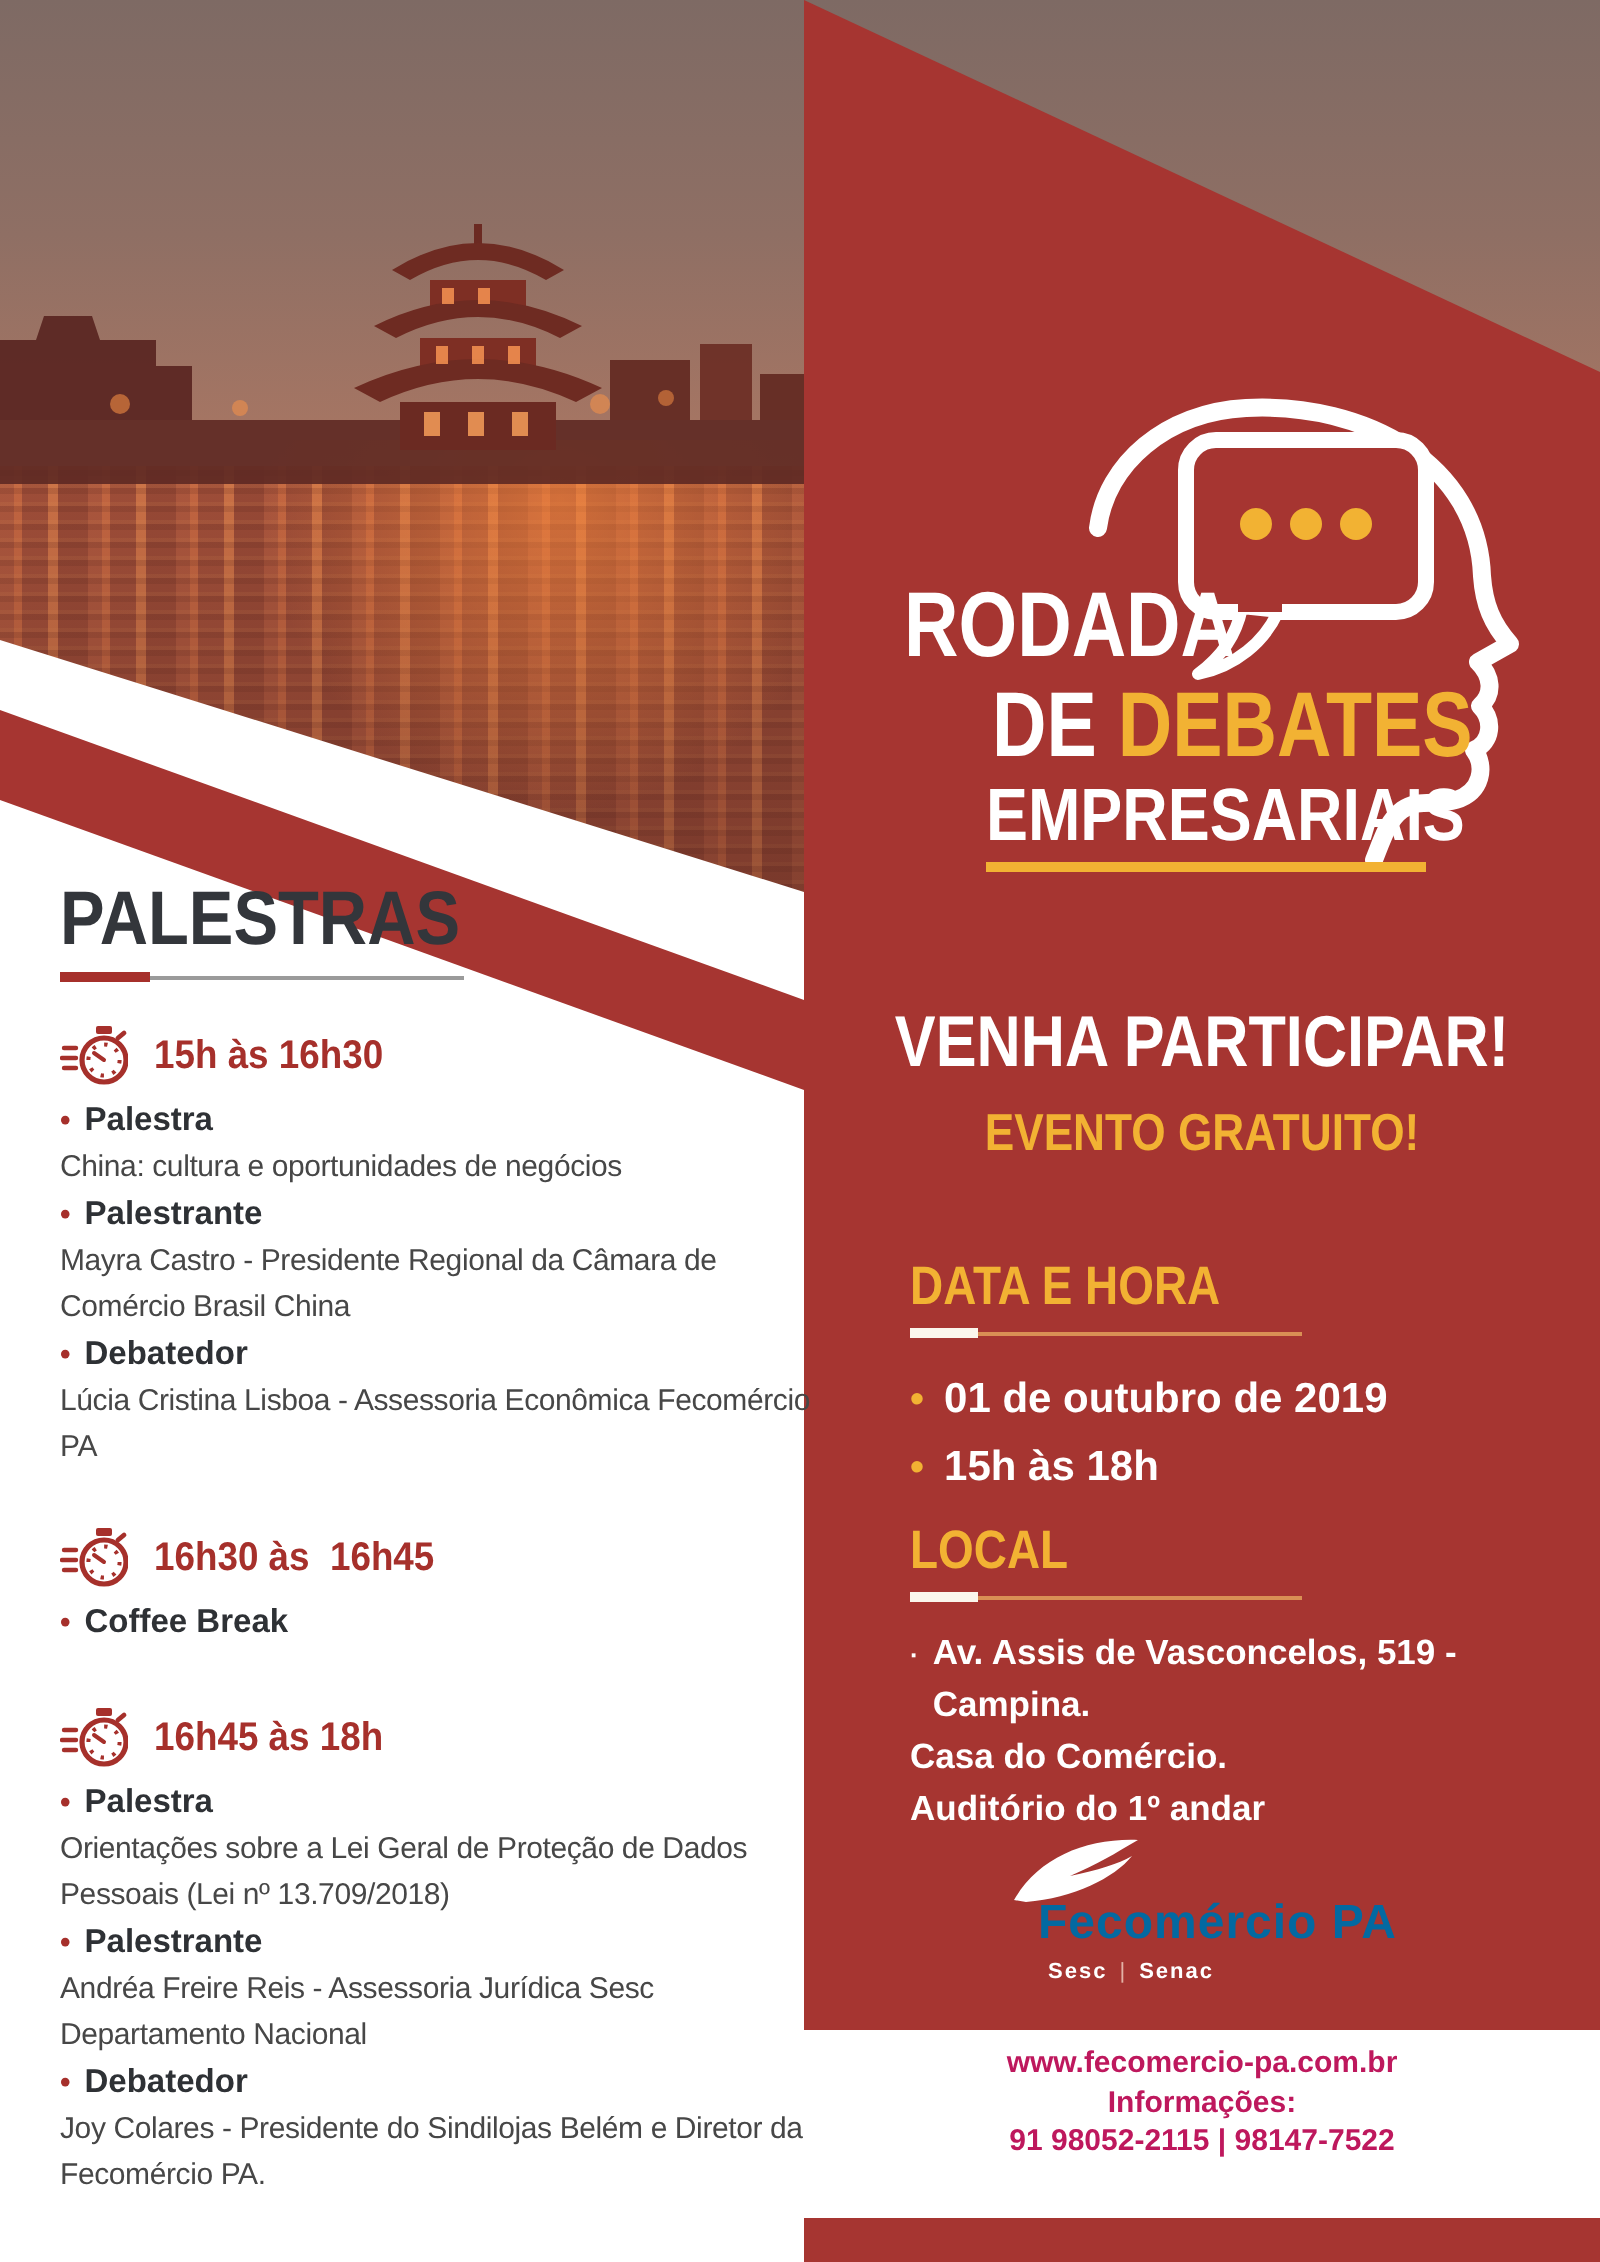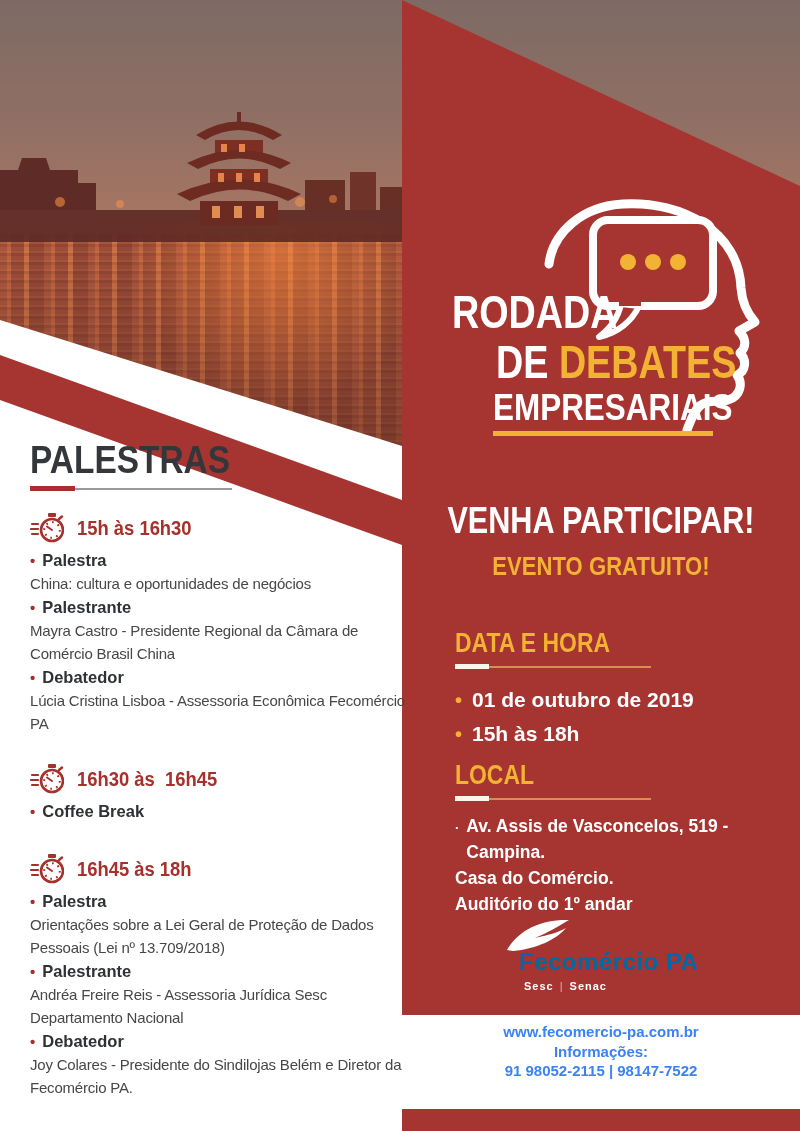--- a/index.html
+++ b/index.html
@@ -67,21 +67,21 @@
   .p-item .bullet-glyph{color:#F2B233;font-size:20px;}
   .loc-lines{margin-top:13px;color:#fff;font-weight:600;font-size:17.5px;line-height:26px;}
   .loc-first{display:flex;gap:7px;align-items:baseline;}
   .loc-first .bullet-glyph{color:#fff;font-size:13px;}
   .brand-name{color:#0369a1;font-weight:bold;font-size:24px;letter-spacing:.5px;white-space:nowrap;}
   .brand-sub{color:#fff;font-weight:bold;font-size:11px;letter-spacing:1px;}
   .brand-sub .pipe{color:#E3B2A6;font-weight:normal;padding:0 6px;}
 
   
   .footer{position:absolute;left:402px;top:1022px;width:398px;z-index:10;text-align:center;
-          color:#3b82f6;font-size:15px;font-weight:600;line-height:19.5px;}
+          color:#be185d;font-size:15px;font-weight:600;line-height:19.5px;}
   .footer .strong{font-weight:bold;}
 </style>
 </head>
 <body>
 
 <div class="page">
 
   <div class="photo">
     <div class="sky"></div>
     <div class="water"></div>

